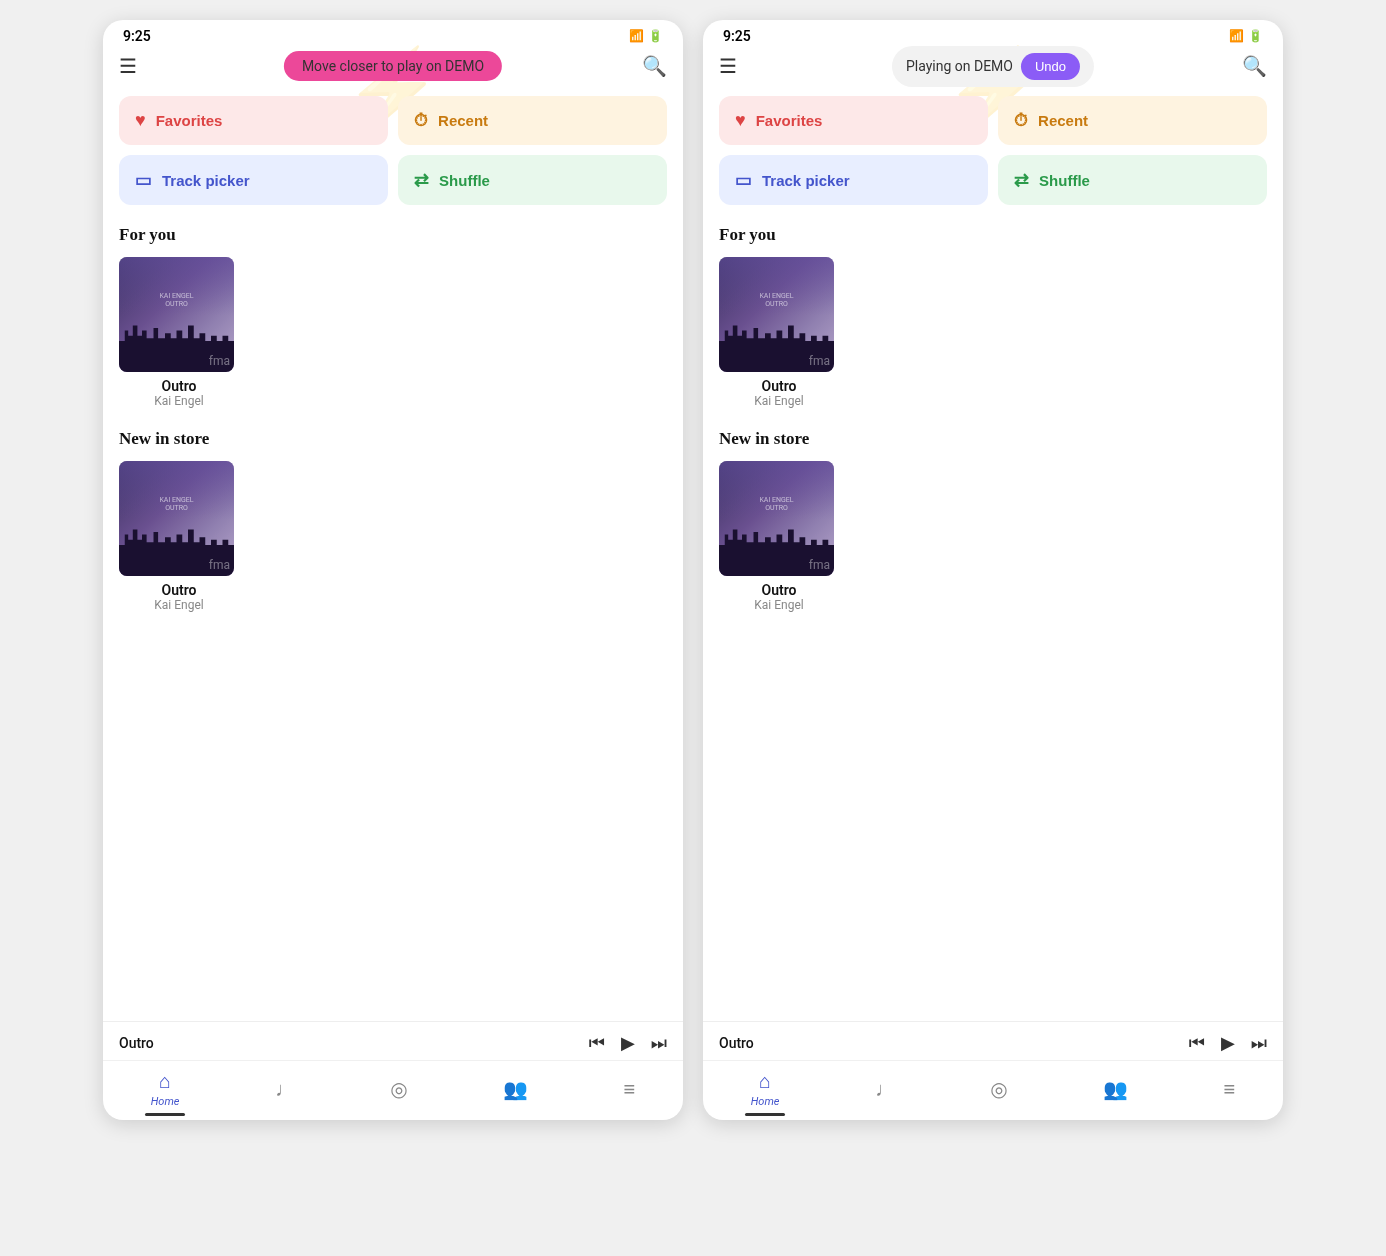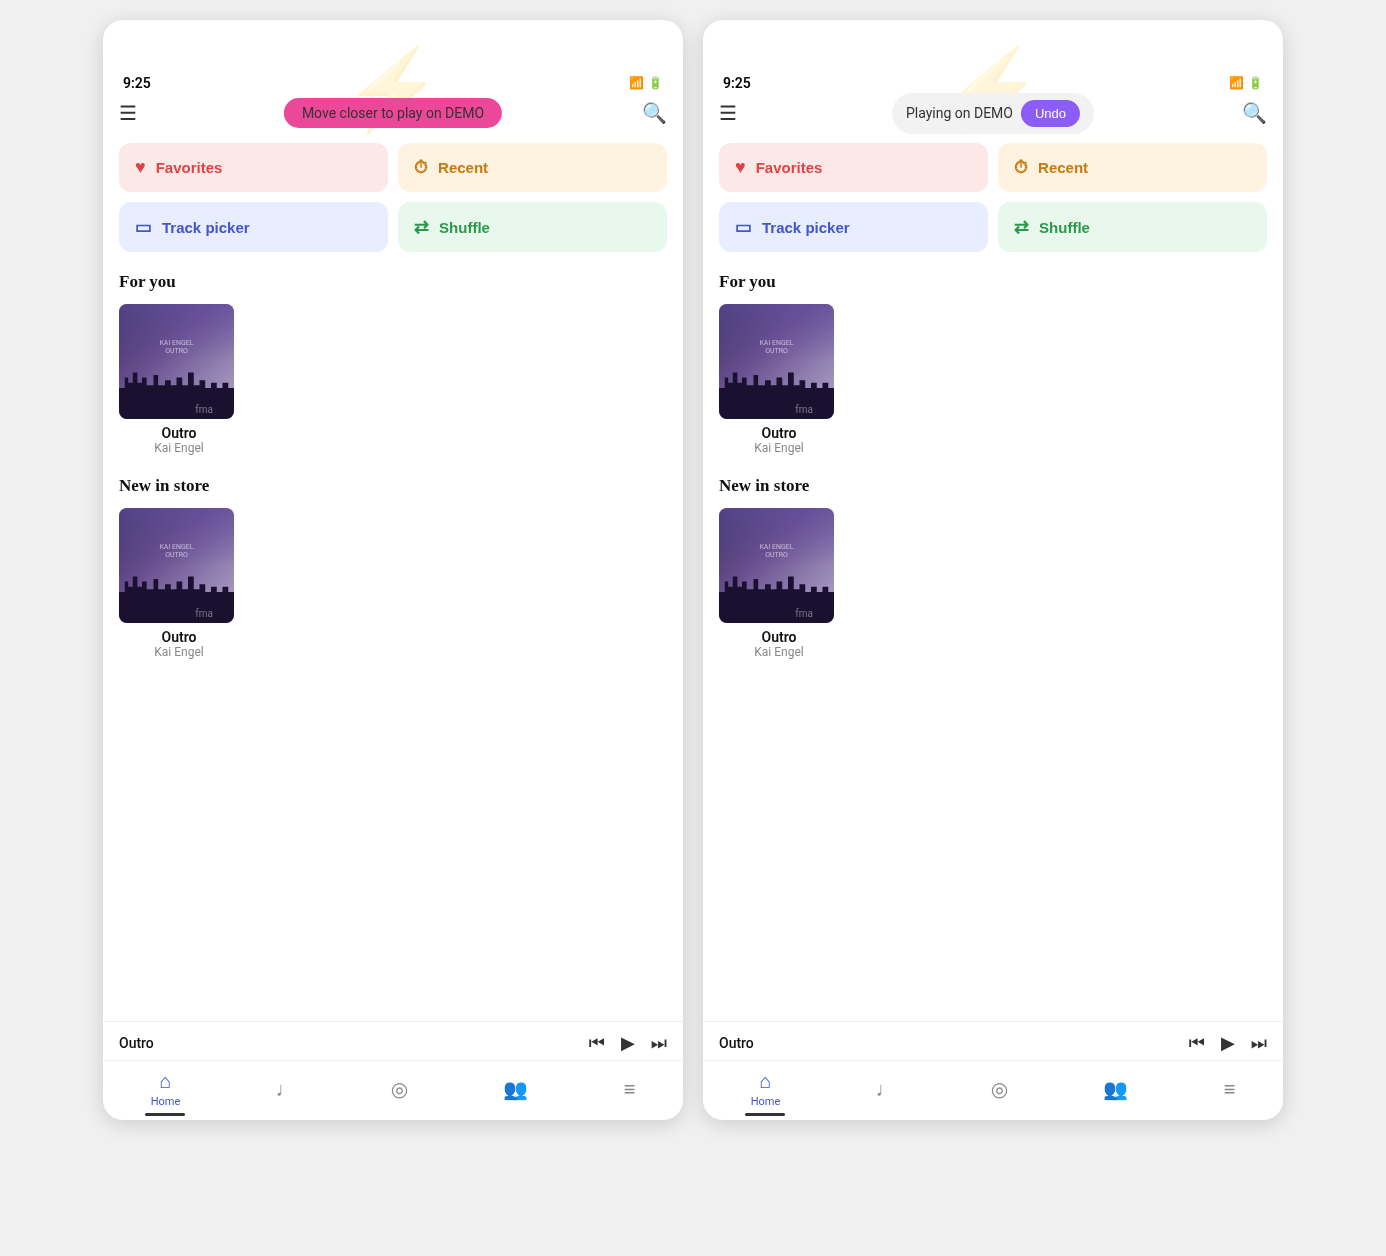--- a/index.html
+++ b/index.html
@@ -28,21 +28,20 @@
       box-shadow: 0 4px 20px rgba(0,0,0,0.15);
       display: flex;
       flex-direction: column;
       position: relative;
     }
     .status-bar {
       display: flex;
       justify-content: space-between;
       align-items: center;
       padding: 8px 20px 4px;
-      margin-top: 47px;
     }
     .status-time {
       font-size: 14px;
       font-weight: 600;
       color: #000;
     }
     .status-icons {
       display: flex;
       gap: 4px;
       align-items: center;
@@ -206,23 +205,23 @@
       left: 50%;
       transform: translateX(-50%);
       text-align: center;
       color: rgba(255,255,255,0.6);
       font-size: 7px;
       white-space: nowrap;
     }
     .album-corner {
       position: absolute;
       bottom: 4px;
-      right: 21px;
+      right: 4px;
       color: rgba(255,255,255,0.4);
-      font-size: 10px;
+      font-size: 12px;
       text-align: right;
     }
     .track-name {
       font-size: 14px;
       font-weight: 600;
       color: #111;
       text-align: center;
     }
     .track-artist {
       font-size: 12px;
@@ -275,20 +274,21 @@
     .nav-icon {
       font-size: 20px;
       color: #888;
     }
     .nav-icon.active {
       color: #4455cc;
     }
     .nav-label {
       font-size: 11px;
       color: #888;
+      font-style: italic;
     }
     .nav-label.active {
       color: #4455cc;
     }
     .nav-indicator {
       position: absolute;
       bottom: -8px;
       left: 50%;
       transform: translateX(-50%);
       width: 40px;

